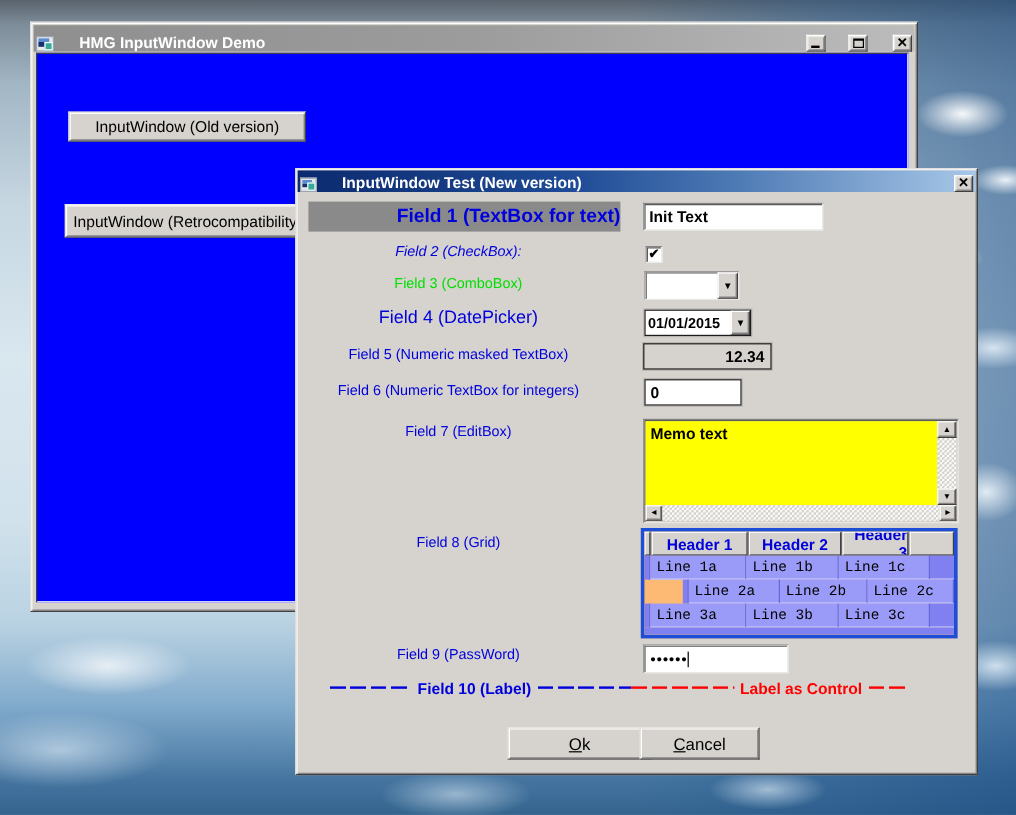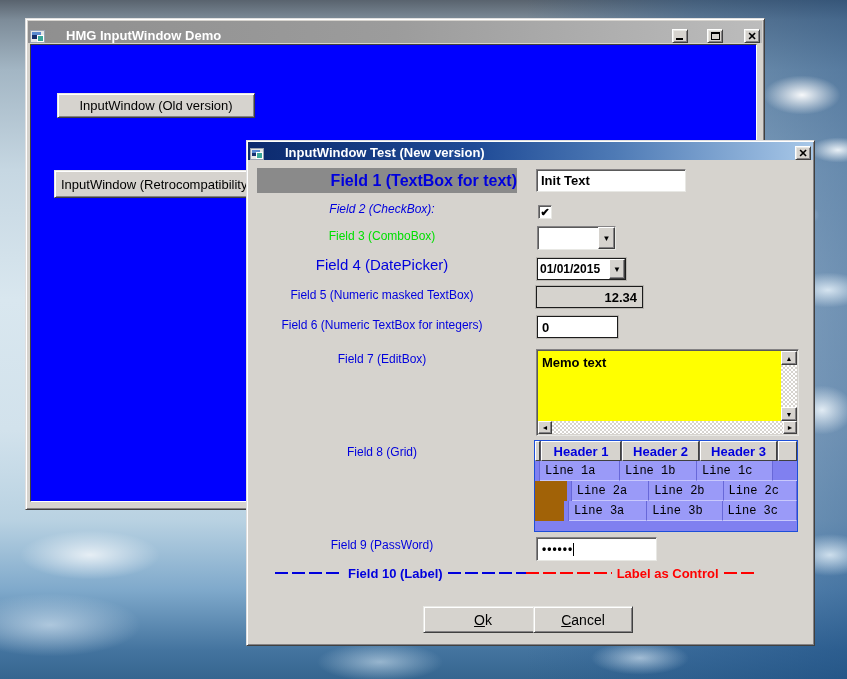--- a/index.html
+++ b/index.html
@@ -204,51 +204,51 @@
         </span>
       <span class="sb-track" style="flex:1;"></span>
       <span class="sb-btn" style="width:14px;">
           <span>►</span>
         </span>
     </div>
   </div>
 
   <div class="flabel" style="top:304px;">Field 8 (Grid)</div>
   <div style="position:absolute; left:287px; top:299px; width:264px; height:92px;
-              border:1px solid #1d4ed8; background:#a16207; display:flex; flex-direction:column; overflow:hidden;text-align:right;">
+              border:3px solid #1d4ed8; background:#fdba74; display:flex; flex-direction:column; overflow:hidden;text-align:right;">
 
     <div style="display:flex; height:20px; background:#55555f; gap:1px; flex:none;">
       <span class="gridhead" style="width:5px;"></span>
       <span class="gridhead" style="width:80px;">
           <span>Header 1</span>
         </span>
       <span class="gridhead" style="width:77px;">
           <span>Header 2</span>
         </span>
-      <span class="gridhead" style="width:77px;">
+      <span class="gridhead" style="width:55px;">
           <span>Header 3</span>
         </span>
       <span class="gridhead" style="flex:1;"></span>
     </div>
 
     <div style="display:flex; height:20px; flex:none;">
       <span style="width:5px; background:#8080F0; border-right:1px solid #6868D8;"></span>
       <span class="gridcell" style="width:80px;">Line 1a</span>
       <span class="gridcell" style="width:77px;">Line 1b</span>
       <span class="gridcell" style="width:76px;">Line 1c</span>
       <span style="flex:1; background:#8080F0; border-bottom:1px solid #C8C8FC;"></span>
     </div>
     <div style="display:flex; height:20px; flex:none;padding-left:32px;">
       <span style="width:5px; background:#8080F0; border-right:1px solid #6868D8;"></span>
       <span class="gridcell" style="width:80px;">Line 2a</span>
       <span class="gridcell" style="width:77px;">Line 2b</span>
       <span class="gridcell" style="width:76px;">Line 2c</span>
       <span style="flex:1; background:#8080F0; border-bottom:1px solid #C8C8FC;"></span>
     </div>
-    <div style="display:flex; height:20px; flex:none;padding-left:29px;">
+    <div style="display:flex; height:20px; flex:none;">
       <span style="width:5px; background:#8080F0; border-right:1px solid #6868D8;"></span>
       <span class="gridcell" style="width:80px;">Line 3a</span>
       <span class="gridcell" style="width:77px;">Line 3b</span>
       <span class="gridcell" style="width:76px;">Line 3c</span>
       <span style="flex:1; background:#8080F0; border-bottom:1px solid #C8C8FC;"></span>
     </div>
     <div style="flex:1; background:#8080F0;"></div>
   </div>
 
   <div class="flabel" style="top:397px;">Field 9 (PassWord)</div>

